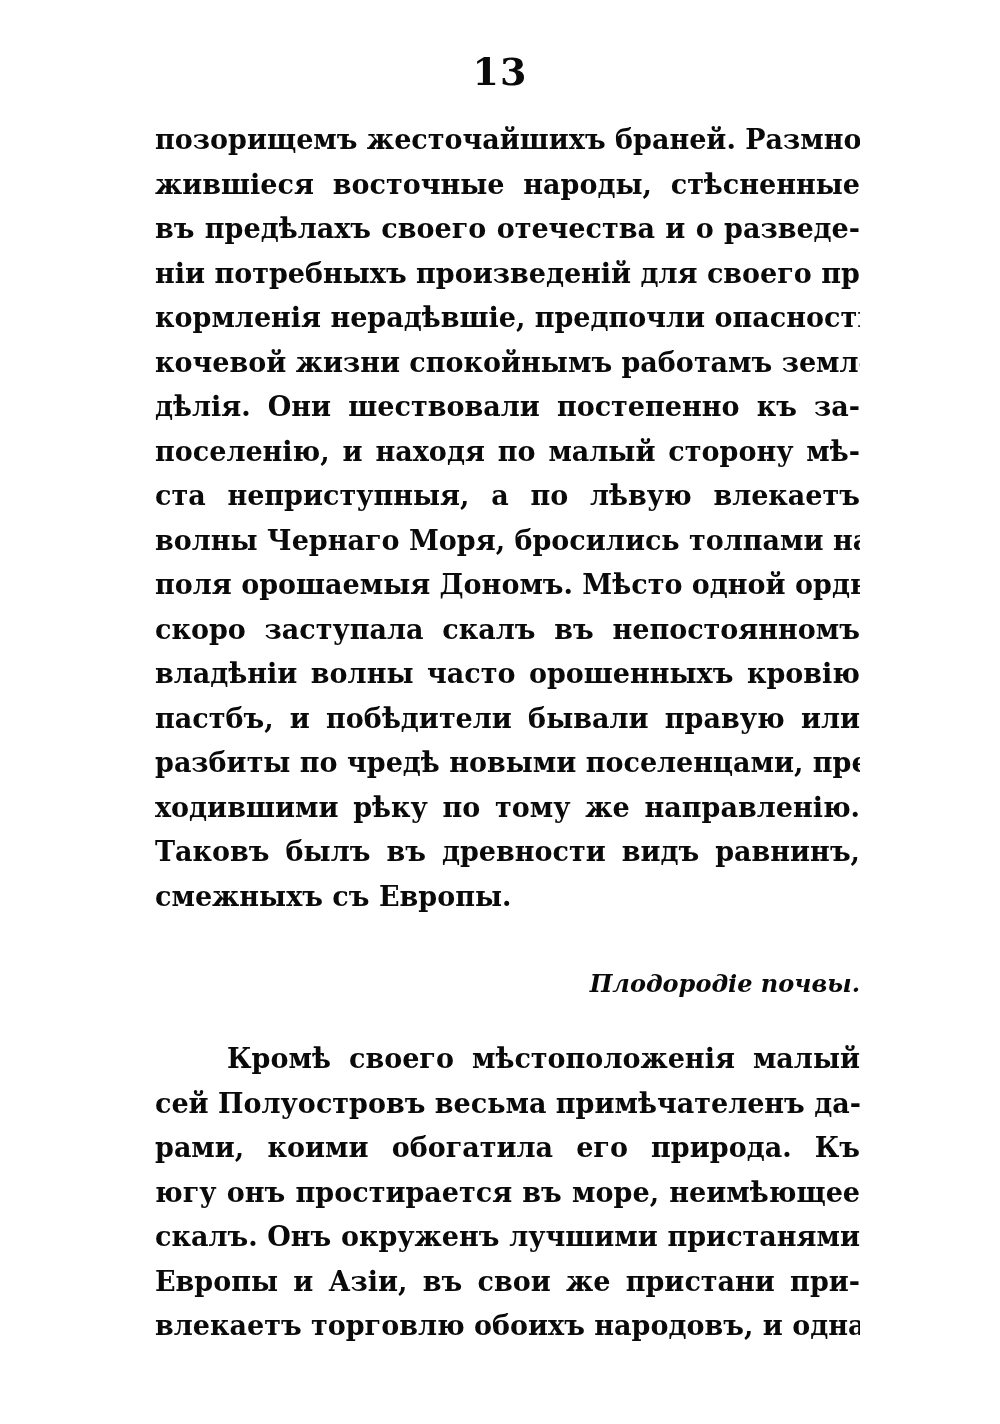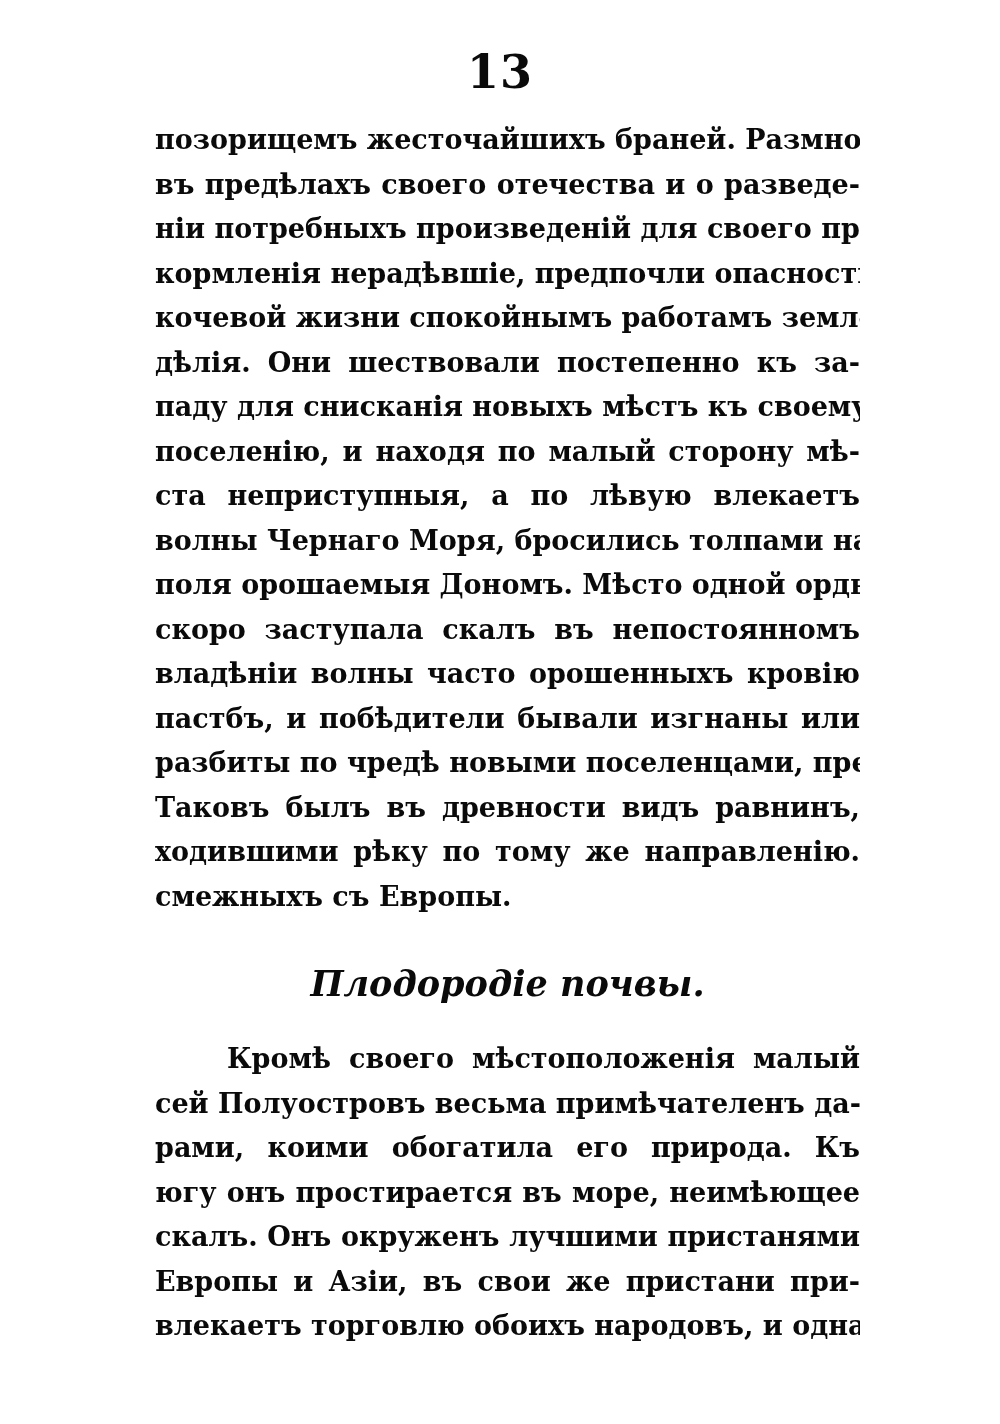--- a/index.html
+++ b/index.html
@@ -21,21 +21,21 @@
       width: 1000px;
       height: 1424px;
       background: #ffffff;
     }
     .page-number {
       position: absolute;
       top: 52px;
       left: 0;
       width: 1000px;
       text-align: center;
-      font-size: 46px;
+      font-size: 38px;
       font-weight: bold;
       line-height: 40px;
       letter-spacing: 1px;
     }
     .text-block {
       position: absolute;
       left: 155px;
       width: 705px;
     }
     .line {
@@ -49,61 +49,61 @@
       overflow: hidden;
     }
     .line.last {
       text-align-last: left;
     }
     .line.indent {
       padding-left: 72px;
     }
     .heading {
       height: 44.5px;
-      font-size: 35px;
+      font-size: 24px;
       font-style: italic;
       font-weight: bold;
       line-height: 44.5px;
-      text-align: center;
+      text-align: right;
       white-space: nowrap;
     }
     .block-1 { top: 118px; }
     .block-2 { top: 1037px; }
     .heading-wrap {
       position: absolute;
       left: 155px;
       width: 705px;
       top: 962px;
     }
   </style>
 </head>
 <body>
 
 <div class="page">
 
   <div class="page-number">13</div>
 
   <div class="text-block block-1">
     <div class="line">позорищемъ жесточайшихъ браней.  Размно-</div>
+    <div class="line">жившіеся восточные народы, стѣсненные</div>
     <div class="line">въ предѣлахъ своего отечества и о разведе-</div>
     <div class="line">ніи потребныхъ произведеній для своего про-</div>
     <div class="line">кормленія нерадѣвшіе, предпочли опасности</div>
     <div class="line">кочевой жизни спокойнымъ работамъ земле-</div>
     <div class="line">дѣлія.  Они шествовали постепенно къ за-</div>
-    <div class="line">паду для снисканія новыхъ мѣстъ къ своему</div>
     <div class="line">поселенію, и находя по малый сторону мѣ-</div>
     <div class="line">ста неприступныя, а по лѣвую влекаетъ</div>
     <div class="line">волны Чернаго Моря, бросились толпами на</div>
     <div class="line">поля орошаемыя Дономъ.  Мѣсто одной орды</div>
     <div class="line">скоро заступала скалъ въ непостоянномъ</div>
     <div class="line">владѣніи волны часто орошенныхъ кровію</div>
-    <div class="line">пастбъ, и побѣдители бывали изгнаны или</div>
+    <div class="line">пастбъ, и побѣдители бывали правую или</div>
     <div class="line">разбиты по чредѣ новыми поселенцами, пре-</div>
+    <div class="line">ходившими рѣку по тому же направленію.</div>
     <div class="line">Таковъ былъ въ древности видъ равнинъ,</div>
-    <div class="line">ходившими рѣку по тому же направленію.</div>
     <div class="line last">смежныхъ съ Европы.</div>
   </div>
 
   <div class="heading-wrap">
     <div class="heading">Плодородіе почвы.</div>
   </div>
 
   <div class="text-block block-2">
     <div class="line indent">Кромѣ своего мѣстоположенія малый</div>
     <div class="line">сей Полуостровъ весьма примѣчателенъ да-</div>

